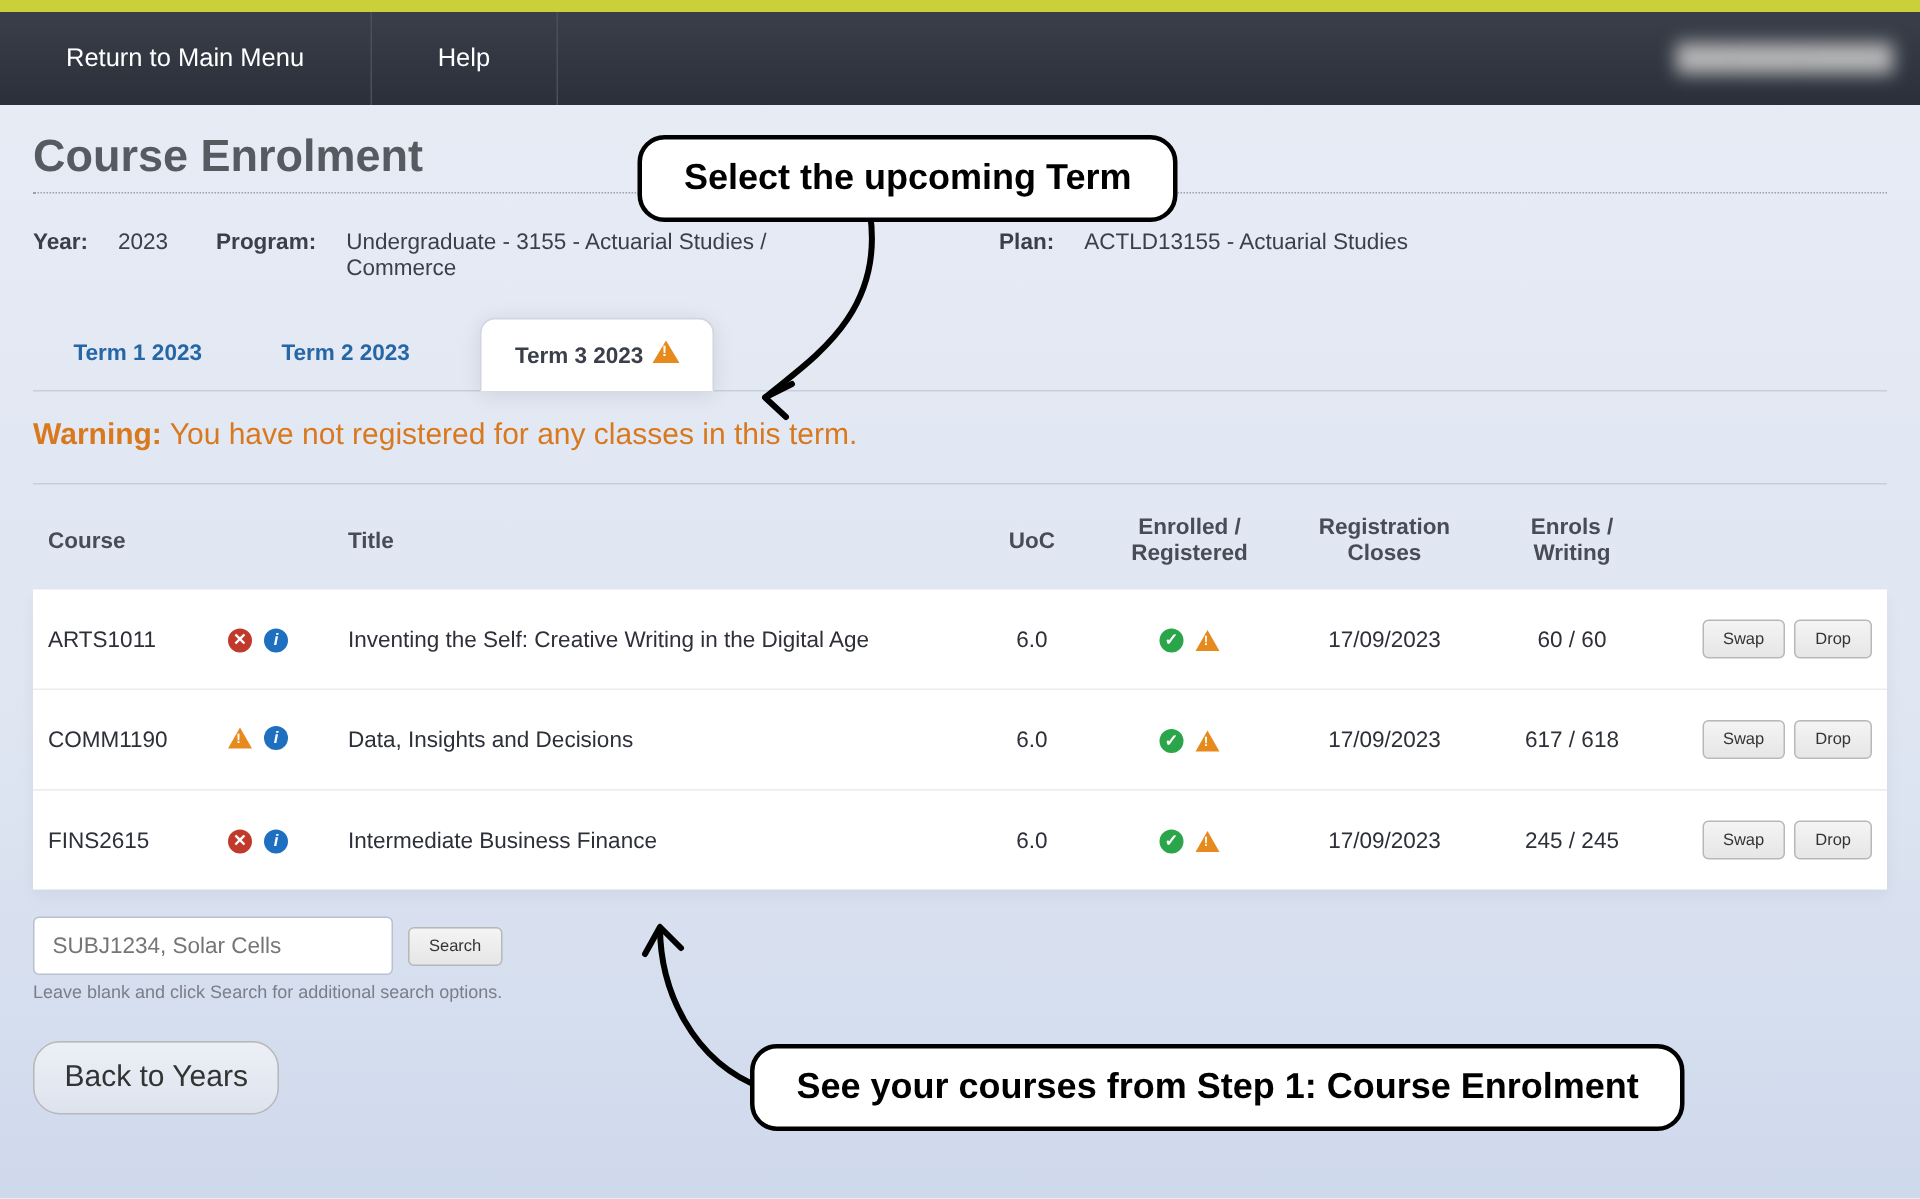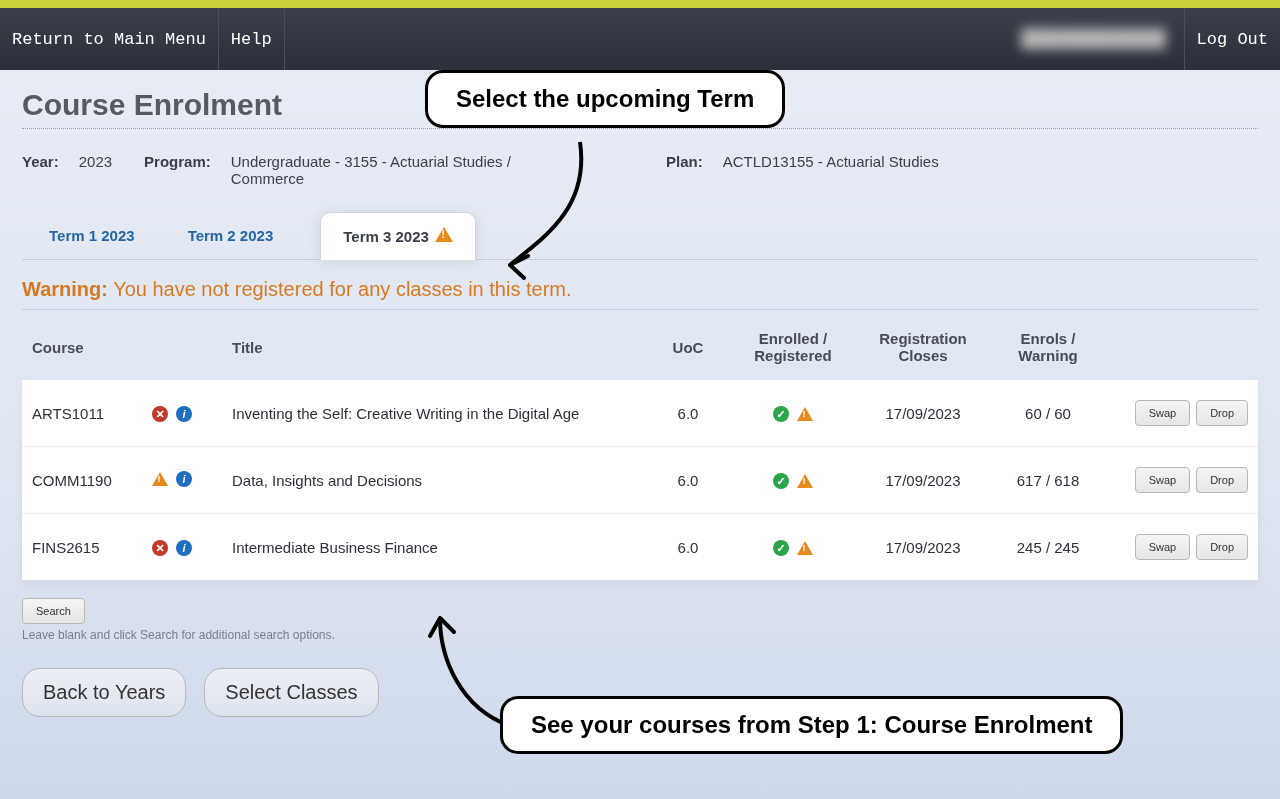--- a/index.html
+++ b/index.html
@@ -15,24 +15,23 @@
   .topnav {
     background: linear-gradient(#3a3f4a,#2a2f3a);
     height: 62px;
     display: flex;
     align-items: stretch;
     color: #fff;
     font-size: 17px;
   }
   .topnav-item {
     display: flex; align-items: center;
-    padding: 0 12px;
+    padding: 0 44px;
     border-right: 1px solid #4a4f5a;
     cursor: pointer;
-    font-family: Liberation Mono, monospace;
   }
   .topnav-spacer { flex: 1; }
   .topnav-user {
     display: flex; align-items: center;
     padding: 0 18px;
     filter: blur(6px);
     color: #b8b8b8;
   }
   .content { padding: 18px 22px 0 22px; }
   h1.page-title {
@@ -89,21 +88,21 @@
   .warn-tri::after {
     content:"!"; color:#fff; font-size:10px; font-weight:700;
     position:absolute; top:2px; left:-2.5px;
   }
   .warning-line {
     padding: 18px 0 8px 0;
     font-size: 20px;
   }
   .warning-strong { color: #d9791f; font-weight:700; }
   .warning-text { color: #d9791f; }
-  .table-wrap { }
+  .table-wrap { margin-top: 12px; }
   table { width: 100%; border-collapse: collapse; }
   thead th {
     text-align: left;
     color: #484c57;
     font-weight: 700;
     font-size: 15px;
     padding: 20px 10px 16px 10px;
     border-top: 1px solid #c8cedc;
   }
   thead th.center { text-align: center; }
@@ -187,21 +186,20 @@
 </head>
 <body>
 
 <div class="yellow-bar"></div>
 
 <div class="topnav">
   <div class="topnav-item">Return to Main Menu</div>
   <div class="topnav-item">Help</div>
   <div class="topnav-spacer"></div>
   <div class="topnav-user">████████████</div>
-  <div class="topnav-item" style="border-left:1px solid #4a4f5a;border-right:none;">Log Out</div>
 </div>
 
 <div class="content">
   <h1 class="page-title">Course Enrolment</h1>
 
   <div class="info-row">
     <div class="info-pair">
       <span class="info-label">Year:</span>
       <span class="info-val">2023</span>
     </div>
@@ -230,21 +228,21 @@
   <div class="table-wrap">
     <table>
       <thead>
         <tr>
           <th style="width:120px">Course</th>
           <th style="width:80px"></th>
           <th>Title</th>
           <th class="center" style="width:80px">UoC</th>
           <th class="center" style="width:130px">Enrolled / Registered</th>
           <th class="center" style="width:130px">Registration Closes</th>
-          <th class="center" style="width:120px">Enrols / Warning</th>
+          <th class="center" style="width:120px">Enrols / Writing</th>
           <th style="width:150px"></th>
         </tr>
       </thead>
       <tbody id="tbody">
           <tr>
             <td>ARTS1011</td>
             <td><span class="icon-stack">
                 <span class="circle-x">✕</span>
                 <span class="circle-info">i</span>
               </span></td>
@@ -288,31 +286,31 @@
               </span></td>
             <td class="center">17/09/2023</td>
             <td class="center">245 / 245</td>
             <td style="text-align: right;"><button class="btn">Swap</button><button class="btn">Drop</button></td>
           </tr>
         </tbody>
     </table>
   </div>
 
   <div class="search-row">
+    <input class="search-input" placeholder="SUBJ1234, Solar Cells" style="">
     <button class="btn">Search</button>
   </div>
   <div class="search-hint">Leave blank and click Search for additional search options.</div>
 
   <div class="bottom-btns">
     <button class="btn">Back to Years</button>
-    <button class="btn">Select Classes</button>
   </div>
 </div>
 
-<div class="callout" style="top:70px; left:425px;">Select the upcoming Term</div>
+<div class="callout" style="top:90px; left:425px;">Select the upcoming Term</div>
 <svg class="arrow" style="top:130px; left:480px;" width="140" height="160">
   <path d="M100 12 C 110 80, 60 110, 30 135" stroke="#000" stroke-width="4" fill="none"></path>
   <path d="M30 135 L48 126 M30 135 L44 148" stroke="#000" stroke-width="4" fill="none" stroke-linecap="round"></path>
 </svg>
 
 <div class="callout" style="top:696px; left:500px;">See your courses from Step 1: Course Enrolment</div>
 <svg class="arrow" style="top:608px; left:420px;" width="140" height="130">
   <path d="M90 118 C 40 100, 20 50, 20 10" stroke="#000" stroke-width="4" fill="none"></path>
   <path d="M20 10 L10 28 M20 10 L34 24" stroke="#000" stroke-width="4" fill="none" stroke-linecap="round"></path>
 </svg>

